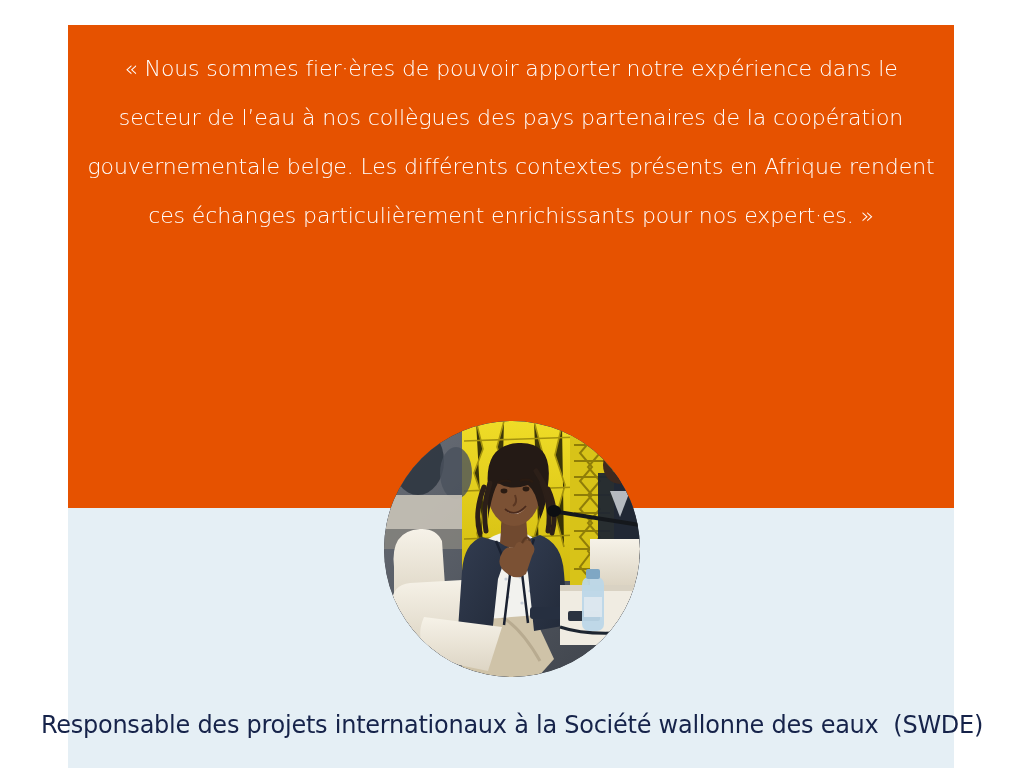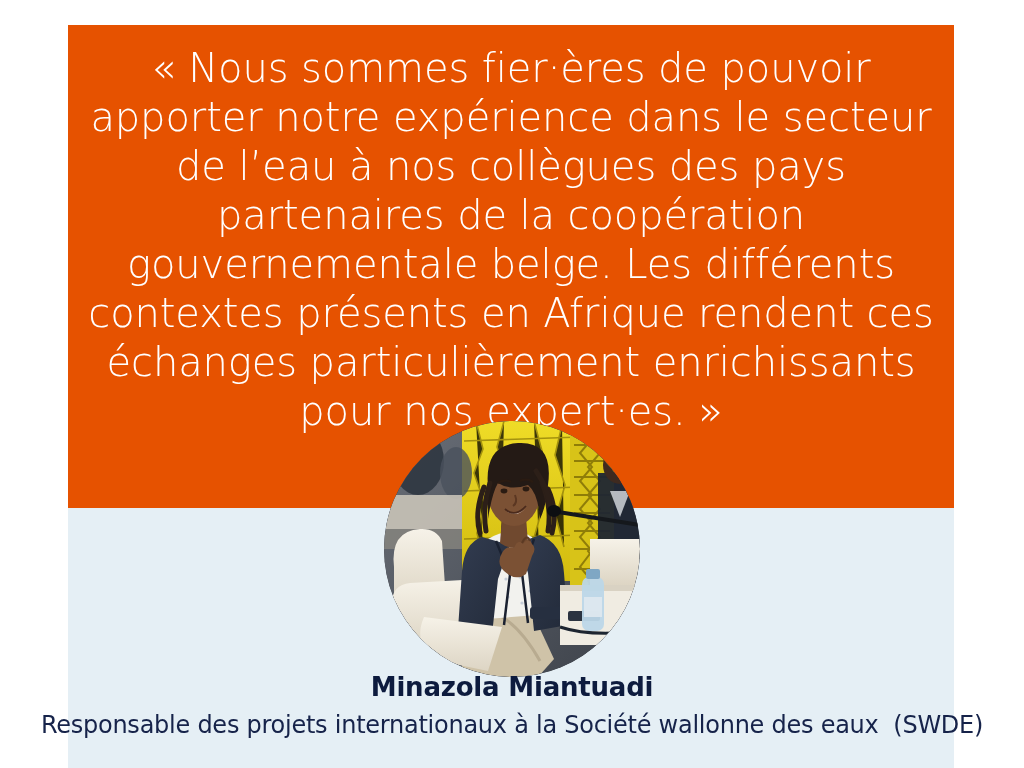--- a/index.html
+++ b/index.html
@@ -42,21 +42,21 @@
   
   .quote {
     position: absolute;
     left: 84px;
     top: 44px;
     width: 854px;
     text-align: center;
     color: #ffffff;
     font-family: "DejaVu Sans", sans-serif;
     font-weight: 300;
-    font-size: 40px;
+    font-size: 22px;
     line-height: 49px;
     letter-spacing: -0.1px;
     white-space: pre-wrap;
   }
 
   
   .portrait {
     position: absolute;
     left: 384px;
     top: 421px;
@@ -230,17 +230,16 @@
         <rect x="198" y="156" width="22" height="54" rx="7" fill="#bcd7e8" opacity="0.95"></rect>
         <rect x="200" y="176" width="18" height="20" fill="#dfe9f0" opacity="0.9"></rect>
         <rect x="202" y="148" width="14" height="10" rx="2" fill="#7fa7c4"></rect>
         <path d="M176 206 q30 10 80 4" stroke="#1d2530" stroke-width="3" fill="none"></path>
 
         <path d="M40 196 q-10 22 6 42 l58 12 l14 -44 z" fill="url(#chairG)"></path>
       </g>
     </svg>
   </div>
 
-  <div class="person-name">Minazola Miantuadi</div>
 
   <div class="person-role">Responsable des projets internationaux à la Société wallonne des eaux  (SWDE)</div>
 
 </div>
 
 </body></html>

